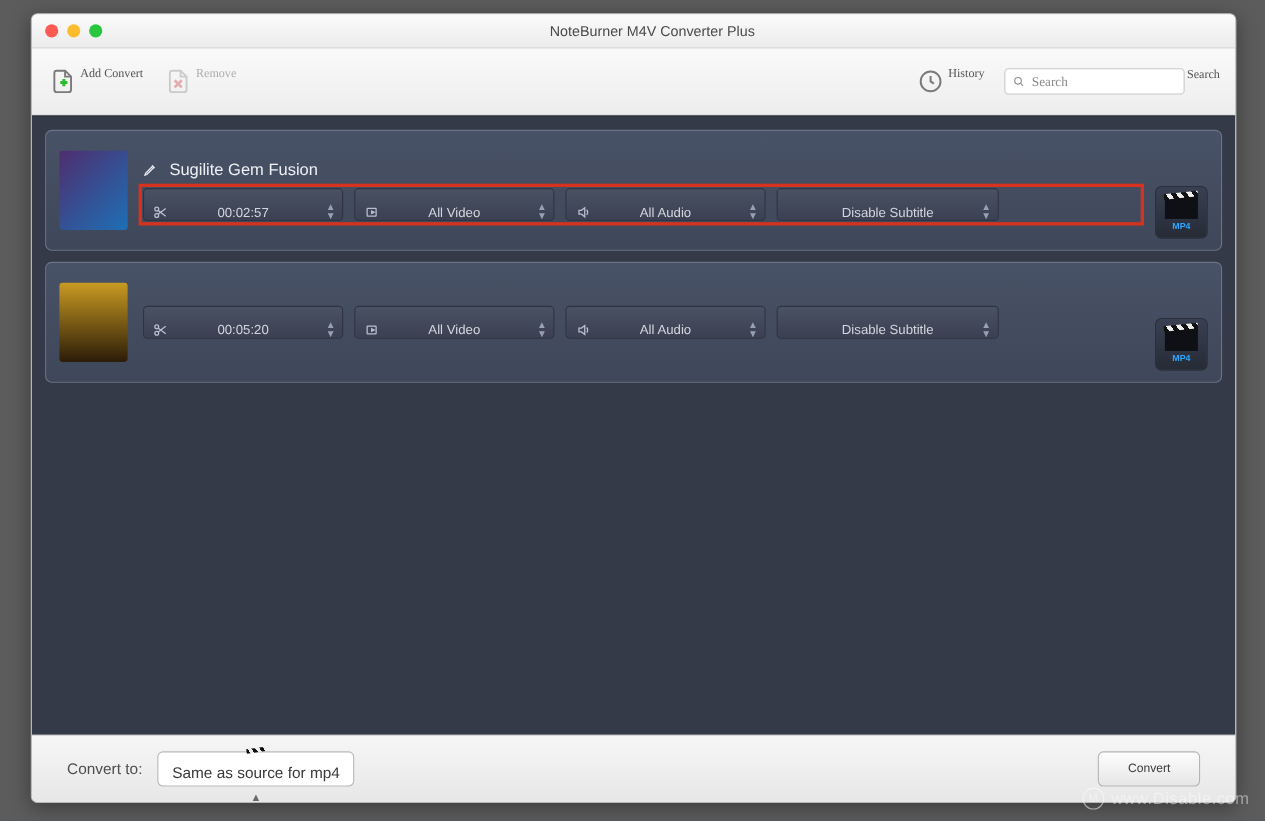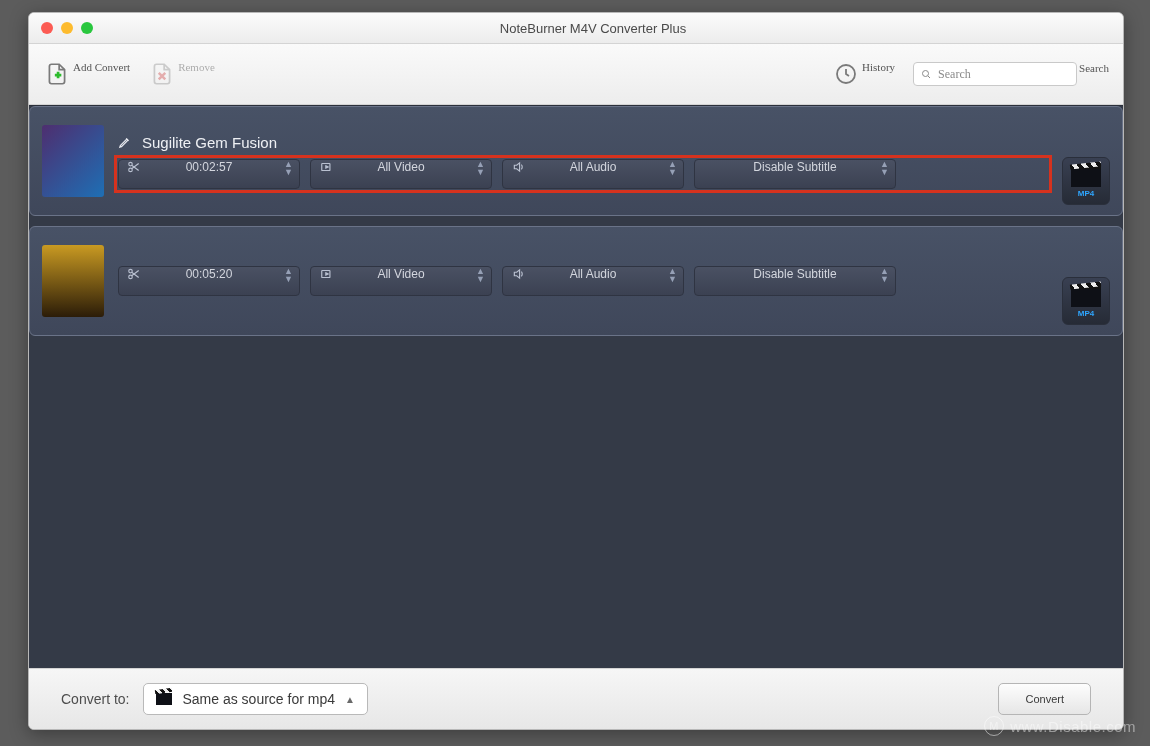--- a/index.html
+++ b/index.html
@@ -42,38 +42,38 @@
   .tool-btn{display:flex;flex-direction:row;align-items:flex-start;gap:2px;font-size:11px;color:#545454;font-family:Liberation Serif, serif;}
   .tool-btn.disabled{opacity:.45;}
   .tool-icon{width:28px;height:26px;display:flex;align-items:center;justify-content:center;}
   .spacer{flex:1;}
   .searchbox{
     width:150px;height:22px;border:1px solid #c9c9c9;border-radius:4px;background:#fff;
     display:flex;align-items:center;gap:6px;padding:0 6px;font-size:12px;color:#8a8a8a;
   }
   .mag{width:12px;height:12px;}
   .content{
-    flex:1;background:var(--bg-dark);display:flex;flex-direction:column;gap:10px;overflow:hidden;
+    flex:1;background:var(--bg-dark);padding:12px;display:flex;flex-direction:column;gap:10px;overflow:hidden;
     border-top:1px solid #2b303b;
   }
   .row{
     background:linear-gradient(var(--bg-row),#3f475a);border:1px solid var(--border-row);border-radius:6px;
     padding:10px 12px;display:flex;align-items:center;gap:14px;position:relative;
   }
   .thumb{width:62px;height:72px;border-radius:3px;background:#1c1c1c;flex-shrink:0;overflow:hidden;}
   .thumb.a{background:linear-gradient(135deg,#4e2e6f,#1e6fb5);}
   .thumb.b{background:linear-gradient(180deg,#c99a22,#2b1c08);}
   .row-body{flex:1;display:flex;flex-direction:column;gap:8px;min-width:0;}
   .row-title{display:flex;align-items:center;gap:10px;color:var(--text-white);font-size:15px;}
   .edit-ic{width:14px;height:14px;color:#e7e9ef;}
   .controls{display:flex;gap:10px;align-items:center;}
   .controls.highlight{outline:3px solid var(--hl-red);outline-offset:1px;}
   .pill{
     background:linear-gradient(#4a5163,#3b4152);border:1px solid #2f3442;border-radius:4px;
-    height:28px;display:flex;align-items:flex-start;gap:10px;padding:0 10px;color:var(--text-light);
+    height:28px;display:flex;align-items:flex-end;gap:10px;padding:0 10px;color:var(--text-light);
     font-size:12px;min-width:160px;justify-content:center;position:relative;
   }
   .pill .lead{position:absolute;left:8px;display:flex;align-items:center;}
   .pill .chev{position:absolute;right:6px;font-size:9px;color:#96a0b6;line-height:8px;}
   .pill.subtitle{min-width:180px;}
   .fmt-badge{
     width:46px;height:46px;border-radius:6px;background:linear-gradient(#394052,#262b36);
     display:flex;align-items:center;justify-content:center;flex-direction:column;gap:2px;
     border:1px solid #2a2f3b;flex-shrink:0;margin-top:40px;
   }
@@ -81,21 +81,21 @@
   .clap::before{content:"";position:absolute;top:-6px;left:-1px;width:31px;height:5px;
     background:repeating-linear-gradient(60deg,#111 0 4px,#eee 4px 8px);transform:rotate(-6deg);}
   .mp4tag{font-size:8px;color:#2fa6ff;font-weight:bold;}
   .bottom{
     height:60px;background:linear-gradient(#f6f6f6,#e7e7e7);border-top:1px solid var(--border-light);
     display:flex;align-items:center;padding:0 32px;gap:14px;
   }
   .lbl{font-size:14px;color:#4d4d4d;}
   .preset{
     height:30px;border:1px solid #b9b9b9;border-radius:5px;background:#fff;
-    display:flex;align-items:center;gap:10px;padding:0 12px;font-size:14px;color:#3a3a3a;
+    display:flex;align-items:center;gap:10px;padding:0 12px;font-size:14px;color:#3a3a3a;flex-direction:column;
   }
   .preset .mini-clap{width:16px;height:12px;background:#0e1016;position:relative;}
   .preset .mini-clap::before{content:"";position:absolute;top:-4px;left:-1px;width:17px;height:4px;
     background:repeating-linear-gradient(60deg,#111 0 3px,#eee 3px 6px);transform:rotate(-8deg);}
   .tri{font-size:10px;color:#6a6a6a;}
   .convert-btn{
     height:32px;padding:0 26px;border:1px solid #b5b5b5;border-radius:5px;
     background:linear-gradient(#fdfdfd,#e6e6e6);font-size:11px;color:#3a3a3a;
   }
   .watermark{

